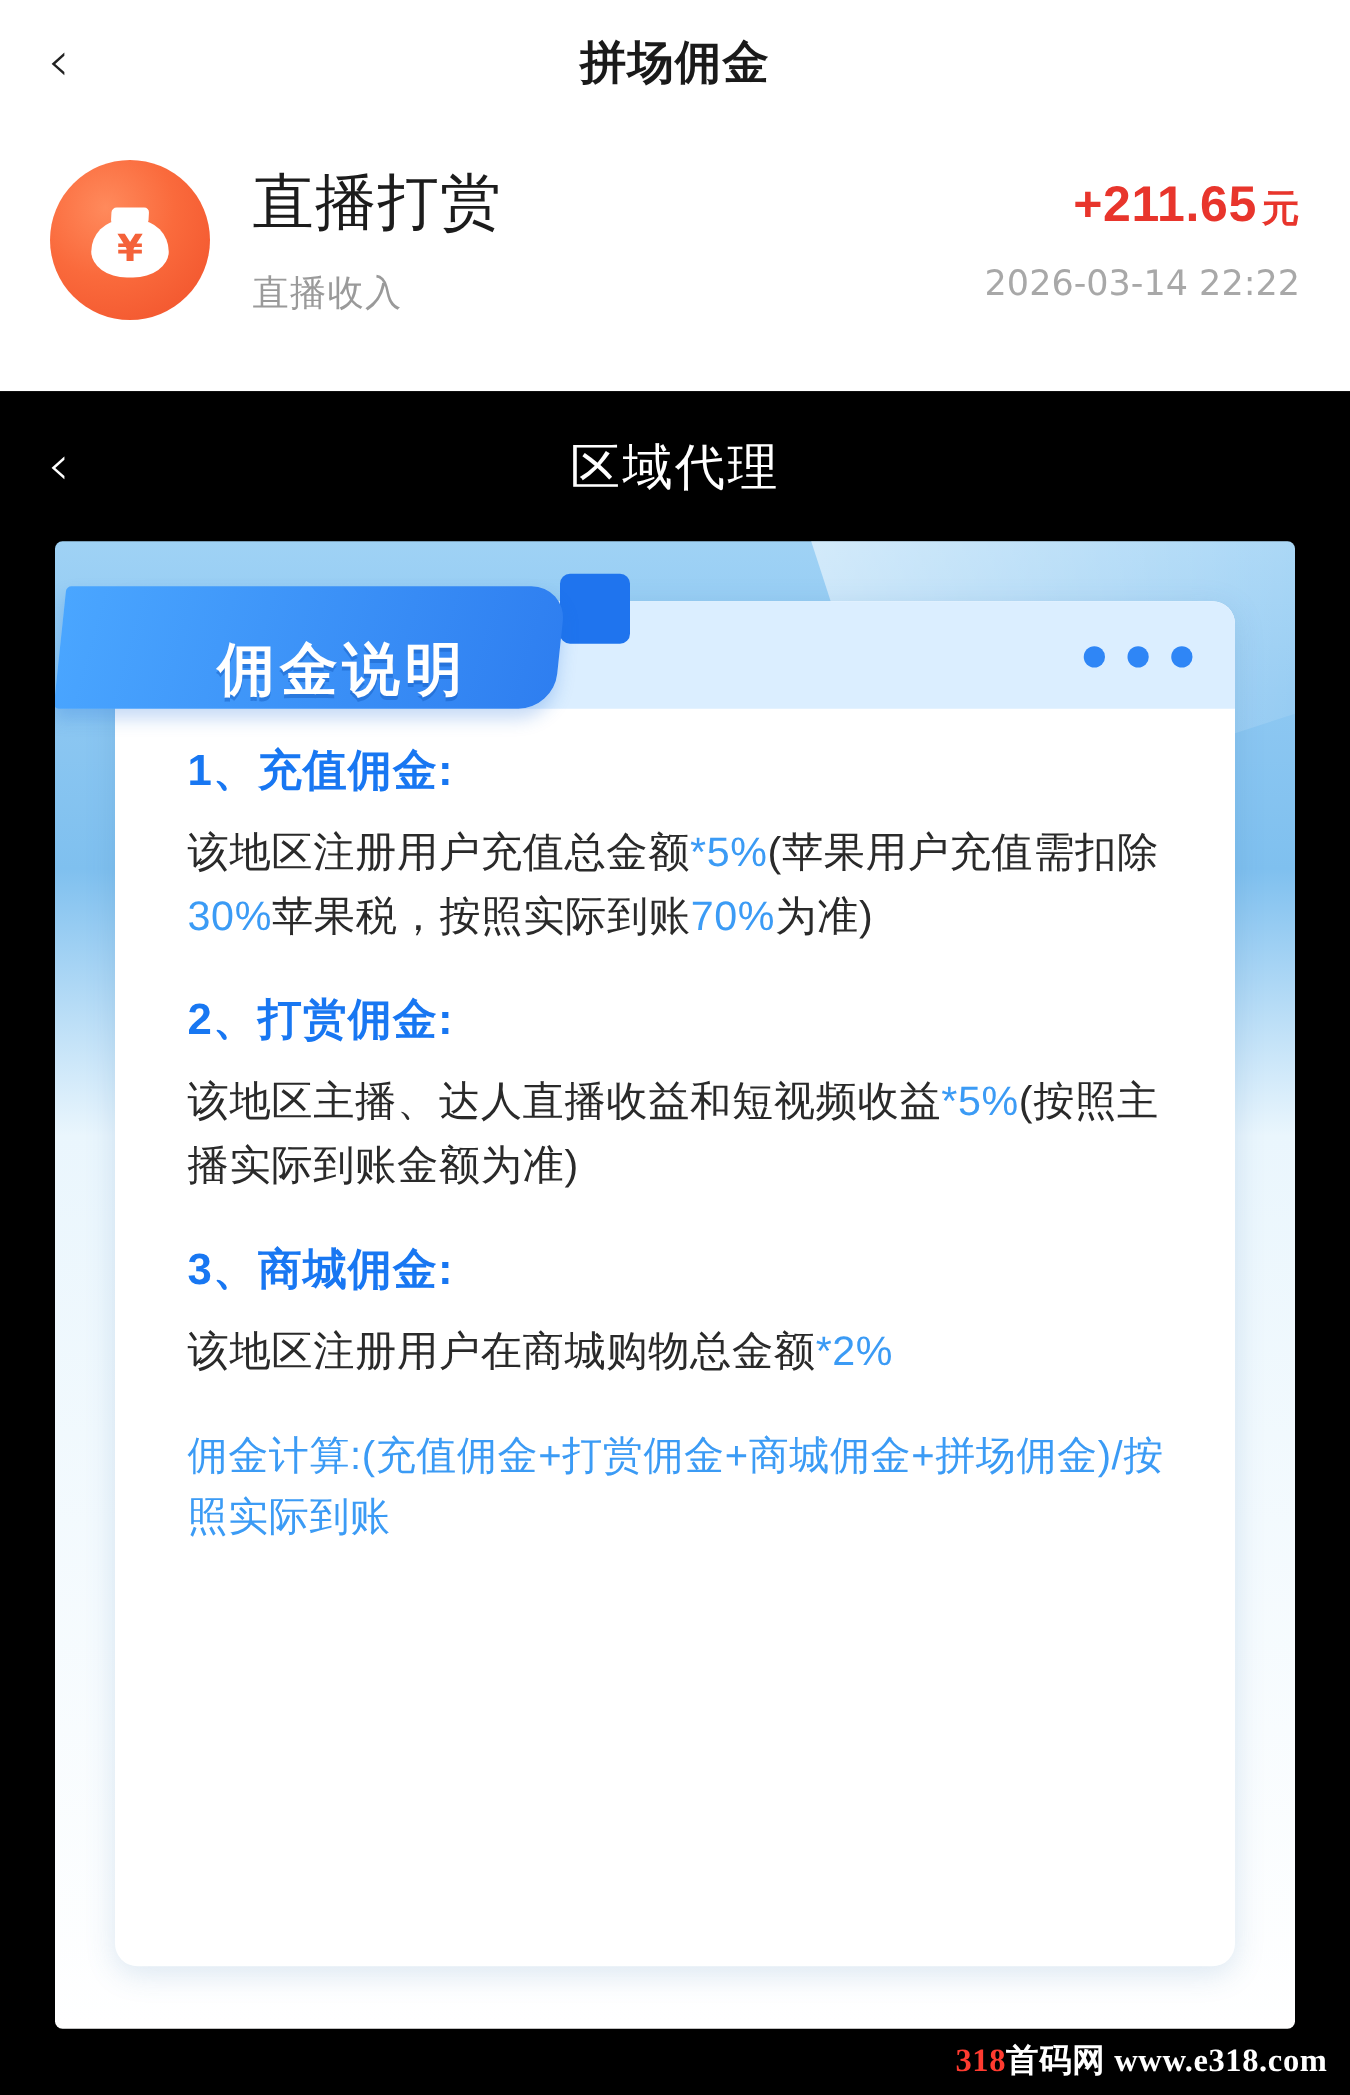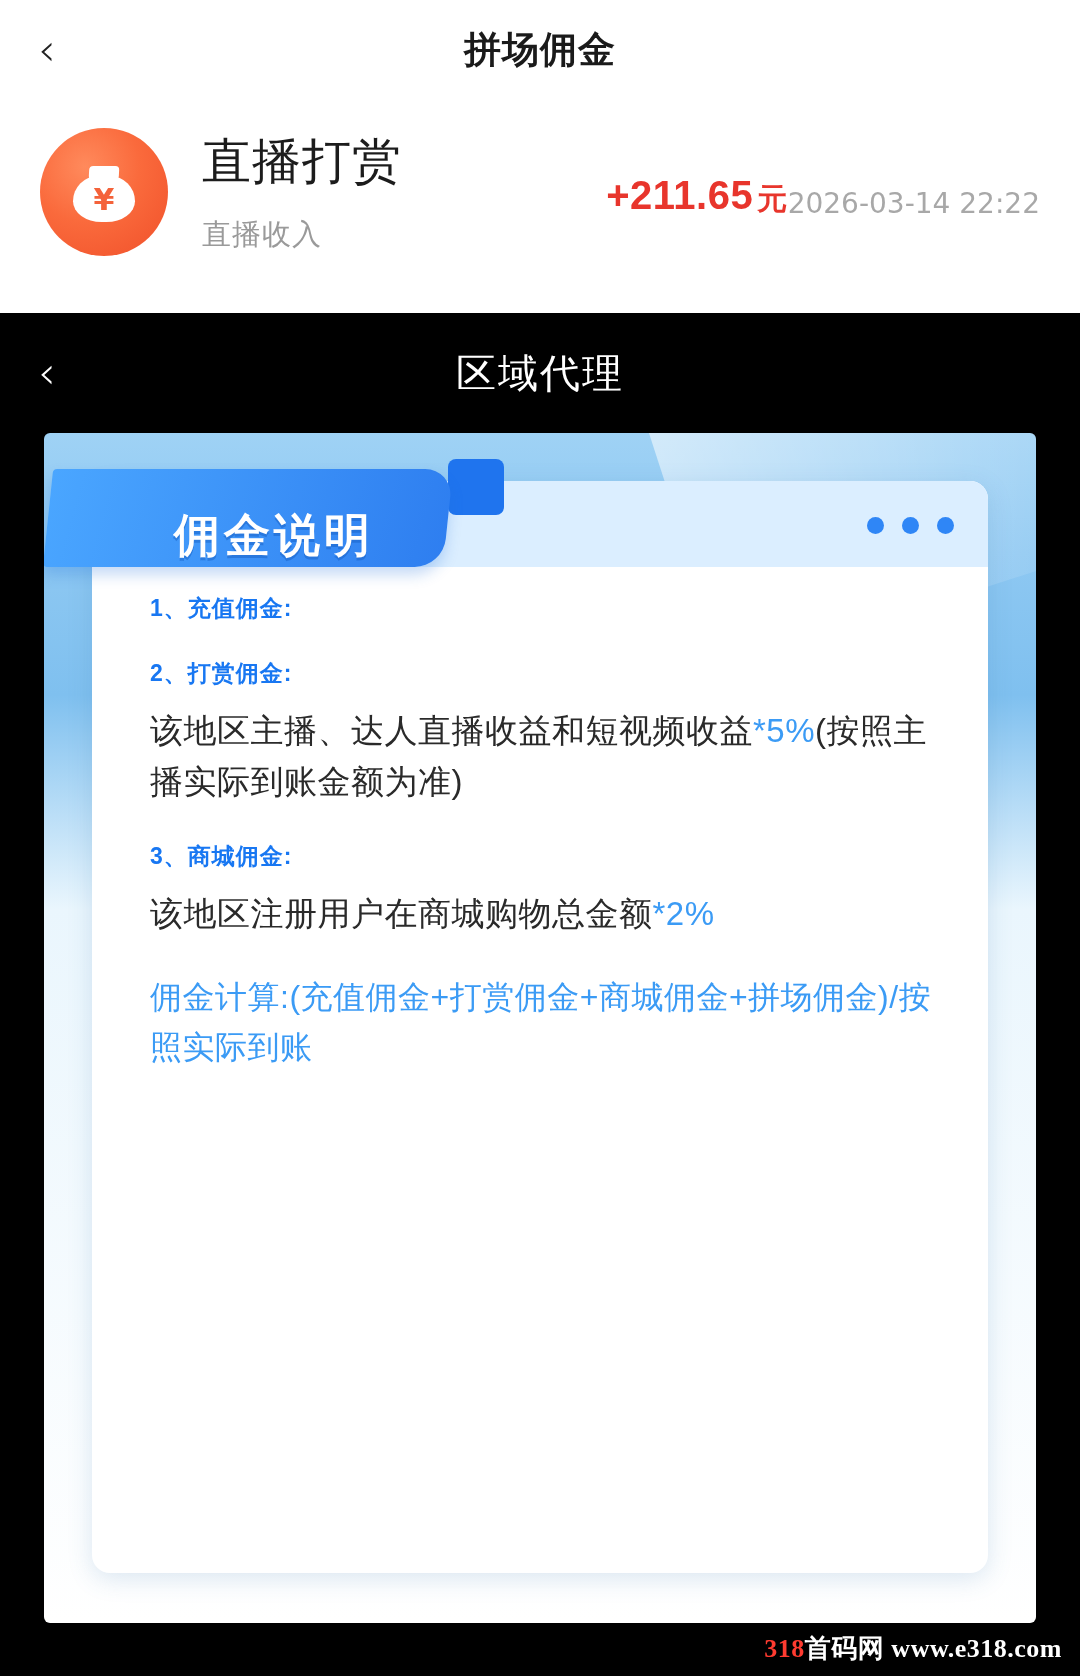--- a/index.html
+++ b/index.html
@@ -106,20 +106,21 @@
     margin-top: 20px;
     font-size: 29px;
     color: #9a9a9a;
     letter-spacing: 1px;
     font-family: Liberation Serif, serif;
   }
   .reward-right {
     margin-left: auto;
     text-align: right;
     display: flex;
+    flex-direction: column;
     align-items: flex-end;
   }
   .reward-amount {
     font-size: 40px;
     font-weight: bold;
     color: #e8352c;
     letter-spacing: 0.5px;
   }
   .reward-amount .unit {
     font-size: 30px;
@@ -237,21 +238,21 @@
 
   .card-body {
     position: absolute;
     top: 112px;
     left: 58px;
     right: 50px;
     bottom: 24px;
   }
   .sec { margin-bottom: 34px; }
   .sec-title {
-    font-size: 23px;
+    font-size: 35px;
     font-weight: bold;
     color: #1877f2;
     letter-spacing: 1px;
     margin-bottom: 16px;
   }
   .sec-body {
     font-size: 33px;
     line-height: 1.55;
     color: #2a2a2a;
     letter-spacing: 0.5px;
@@ -324,20 +325,23 @@
           <div class="dot"></div>
         </div>
         <div class="blue-square"></div>
         <div class="blue-tab"></div>
         <div class="blue-tab-label">佣金说明</div>
       </div>
 
       <div class="card-body">
         <div class="sec">
           <div class="sec-title">1、充值佣金:</div>
+          <div class="sec-body">
+            <span>该地区注册用户充值总金额</span><span class="hl">*5%</span><span>(苹果用户充值需扣除</span><span class="hl">30%</span><span>苹果税，按照实际到账</span><span class="hl">70%</span><span>为准)</span>
+          </div>
         </div>
 
         <div class="sec">
           <div class="sec-title">2、打赏佣金:</div>
           <div class="sec-body">
             <span>该地区主播、达人直播收益和短视频收益</span><span class="hl">*5%</span><span>(按照主播实际到账金额为准)</span>
           </div>
         </div>
 
         <div class="sec">

